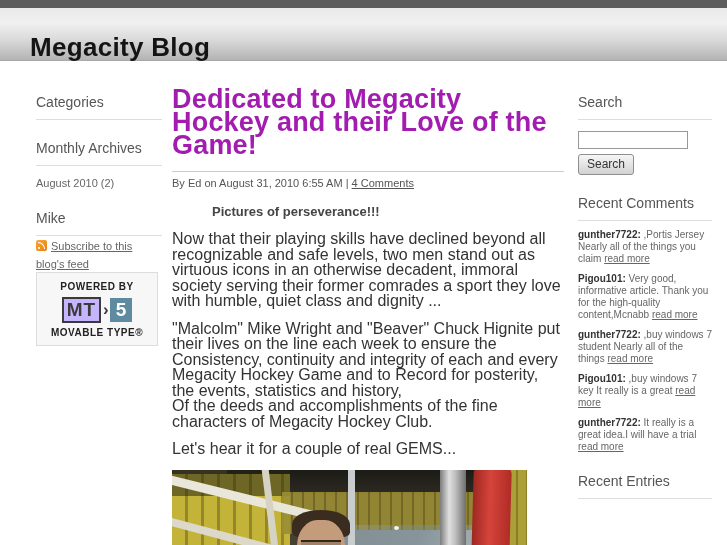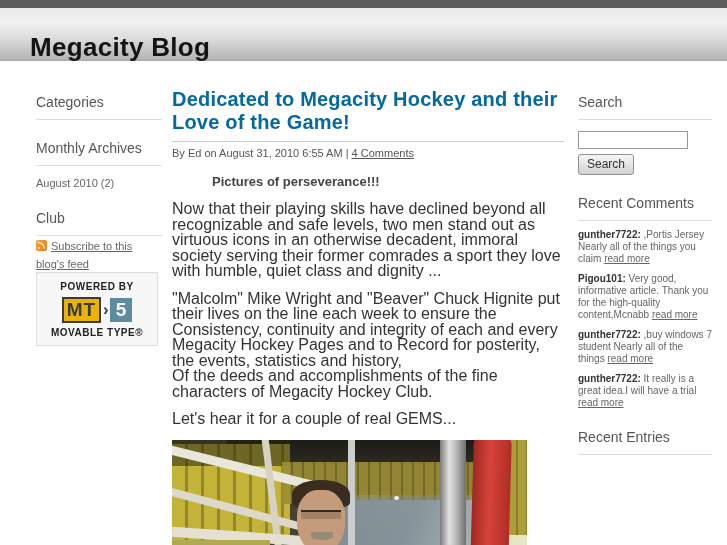--- a/index.html
+++ b/index.html
@@ -48,34 +48,34 @@
     border:1.5px solid #fff; border-left:none; border-bottom:none; border-radius:0 8px 0 0;
   }
   
   .mt-badge {
     width:122px; border:1px solid #ddd; background:#f7f7f7;
     padding:8px 6px 7px; text-align:center;
   }
   .mt-powered { font-size:10px; font-weight:bold; color:#222; letter-spacing:.5px; }
   .mt-logo { margin:5px 0 4px; display:flex; align-items:center; justify-content:center; }
   .mt-mt {
-    border:2px solid #3b3b3b; background:#eab308; color:#3b3b3b; font-weight:bold;
+    border:2px solid #3b3b3b; background:#c4b5fd; color:#3b3b3b; font-weight:bold;
     font-size:19px; line-height:22px; padding:0 3px; letter-spacing:1px;
   }
   .mt-chev { color:#3b3b3b; font-size:17px; font-weight:bold; margin:0 1px 0 2px; }
   .mt-5 {
     background:#5f8ba1; color:#fff; font-weight:bold; font-size:19px;
     line-height:24px; padding:0 6px;
   }
   .mt-type { font-size:10px; font-weight:bold; color:#222; letter-spacing:.5px; }
 
   
   .post-title {
-    font-size:20px; line-height:23px; font-weight:bold; color:#0369a1;
-    padding-bottom:7px; border-bottom:1px solid #ccc; letter-spacing:.2px;
+    font-size:27px; line-height:23px; font-weight:bold; color:#a21caf;
+    padding-bottom:14px; border-bottom:1px solid #ccc; letter-spacing:.2px;
   }
   .byline { margin-top:5px; font-size:11px; color:#555; }
   .byline a { color:#555; text-decoration:underline; }
   .subhead { margin-top:15px; font-size:13px; font-weight:bold; color:#454545;padding-left:40px; }
   .para { margin-top:12px; font-size:16px; line-height:15.5px; color:#333; }
   .para span { display:block; }
 
   
   .photo { position:relative; width:355px; height:197px; margin-top:13px; overflow:hidden; background:#46422f; }
   .photo div { position:absolute; }
@@ -133,21 +133,21 @@
 
 <div class="topbar"></div>
 <div class="banner">
   <h1>Megacity Blog</h1>
 </div>
 
 <div class="col col-left">
   <h3 class="side">Categories</h3>
   <h3 class="side gap-m">Monthly Archives</h3>
   <div class="side-text gap-s">August 2010 (2)</div>
-  <h3 class="side gap-m">Club</h3>
+  <h3 class="side gap-m">Mike</h3>
   <div class="gap-l">
     <span class="rss"></span><a href="#" class="side-link">Subscribe to this blog's feed</a>
   </div>
   <div class="mt-badge gap-l">
     <div class="mt-powered">POWERED BY</div>
     <div class="mt-logo">
       <span class="mt-mt">MT</span>
       <span class="mt-chev">›</span>
       <span class="mt-5">5</span>
     </div>
@@ -159,21 +159,21 @@
   <h2 class="post-title">Dedicated to Megacity Hockey and their Love of the Game!</h2>
   <div class="byline">
     <span>By Ed on August 31, 2010 6:55 AM</span>
     <span>|</span>
     <a href="#">4 Comments</a>
   </div>
   <div class="subhead">Pictures of perseverance!!!</div>
   <p class="para">Now that their playing skills have declined beyond all recognizable and safe levels, two men stand out as virtuous icons in an otherwise decadent, immoral society serving their former comrades a sport they love with humble, quiet class and dignity ...</p>
   <p class="para">
     <span>"Malcolm" Mike Wright and "Beaver" Chuck Hignite put their lives on the line each week to ensure the</span>
-    <span>Consistency, continuity and integrity of each and every Megacity Hockey Pages and to Record for posterity, the events, statistics and history,</span>
+    <span>Consistency, continuity and integrity of each and every Megacity Hockey Game and to Record for posterity, the events, statistics and history,</span>
     <span>Of the deeds and accomplishments of the fine characters of Megacity Hockey Club.</span>
   </p>
   <p class="para">Let's hear it for a couple of real GEMS...</p>
 
   <div class="photo" title="Man in tan jacket and glasses standing by the rink boards of a hockey arena with yellow seats and a red padded post">
     <div class="ph-ceiling"></div>
     <div class="ph-seats-left"></div>
     <div class="ph-seats-top-dark"></div>
     <div class="ph-midseats"></div>
     <div class="ph-floor"></div>
@@ -211,20 +211,23 @@
   <div class="comment">
     <b>gunther7722:</b><span> ,Portis Jersey Nearly all of the things you claim </span><a href="#">read more</a>
   </div>
   <div class="comment">
     <b>Pigou101:</b><span> Very good, informative article. Thank you for the high-quality content,Mcnabb </span><a href="#">read more</a>
   </div>
   <div class="comment">
     <b>gunther7722:</b><span> ,buy windows 7 student Nearly all of the things </span><a href="#">read more</a>
   </div>
   <div class="comment">
+    <b>Pigou101:</b><span> ,buy windows 7 key It really is a great </span><a href="#">read more</a>
+  </div>
+  <div class="comment">
     <b>gunther7722:</b><span> It really is a great idea.I will have a trial </span><a href="#">read more</a>
   </div>
 
   <h3 class="side gap-m">Recent Entries</h3>
   
   
 
   
 </div>
 

